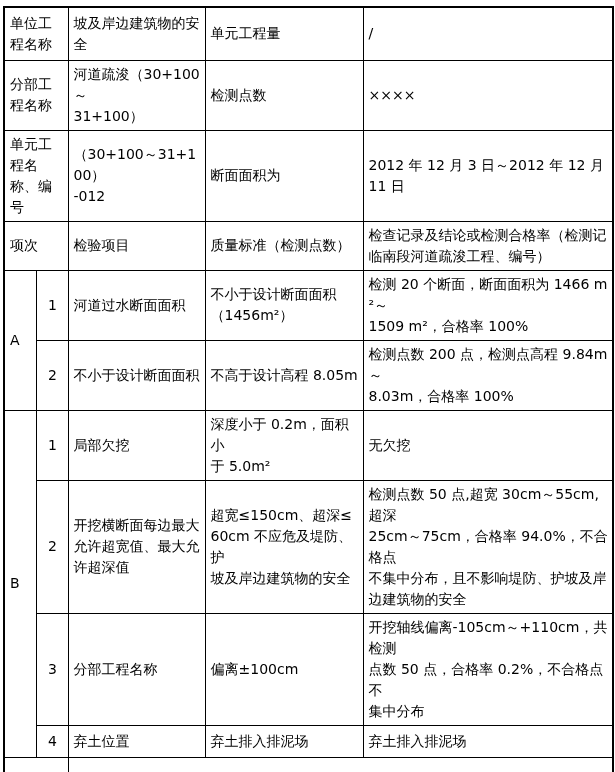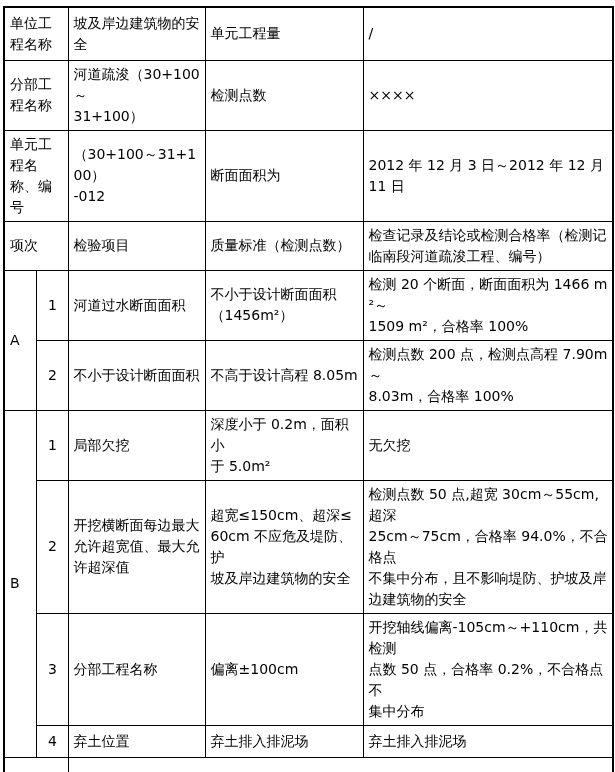--- a/index.html
+++ b/index.html
@@ -82,21 +82,21 @@
     <td>河道过水断面面积</td>
     <td>不小于设计断面面积
 （1456m²）</td>
     <td>检测 20 个断面，断面面积为 1466 m²～
 1509 m²，合格率 100%</td>
   </tr>
   <tr style="height:48px">
     <td class="num">2</td>
     <td>不小于设计断面面积</td>
     <td>不高于设计高程 8.05m</td>
-    <td>检测点数 200 点，检测点高程 7.90m～
+    <td>检测点数 200 点，检测点高程 9.84m～
 8.03m，合格率 100%</td>
   </tr>
 
   <tr style="height:50px">
     <td class="grp" rowspan="4">B</td>
     <td class="num">1</td>
     <td>局部欠挖</td>
     <td>深度小于 0.2m，面积小
 于 5.0m²</td>
     <td>无欠挖</td>

